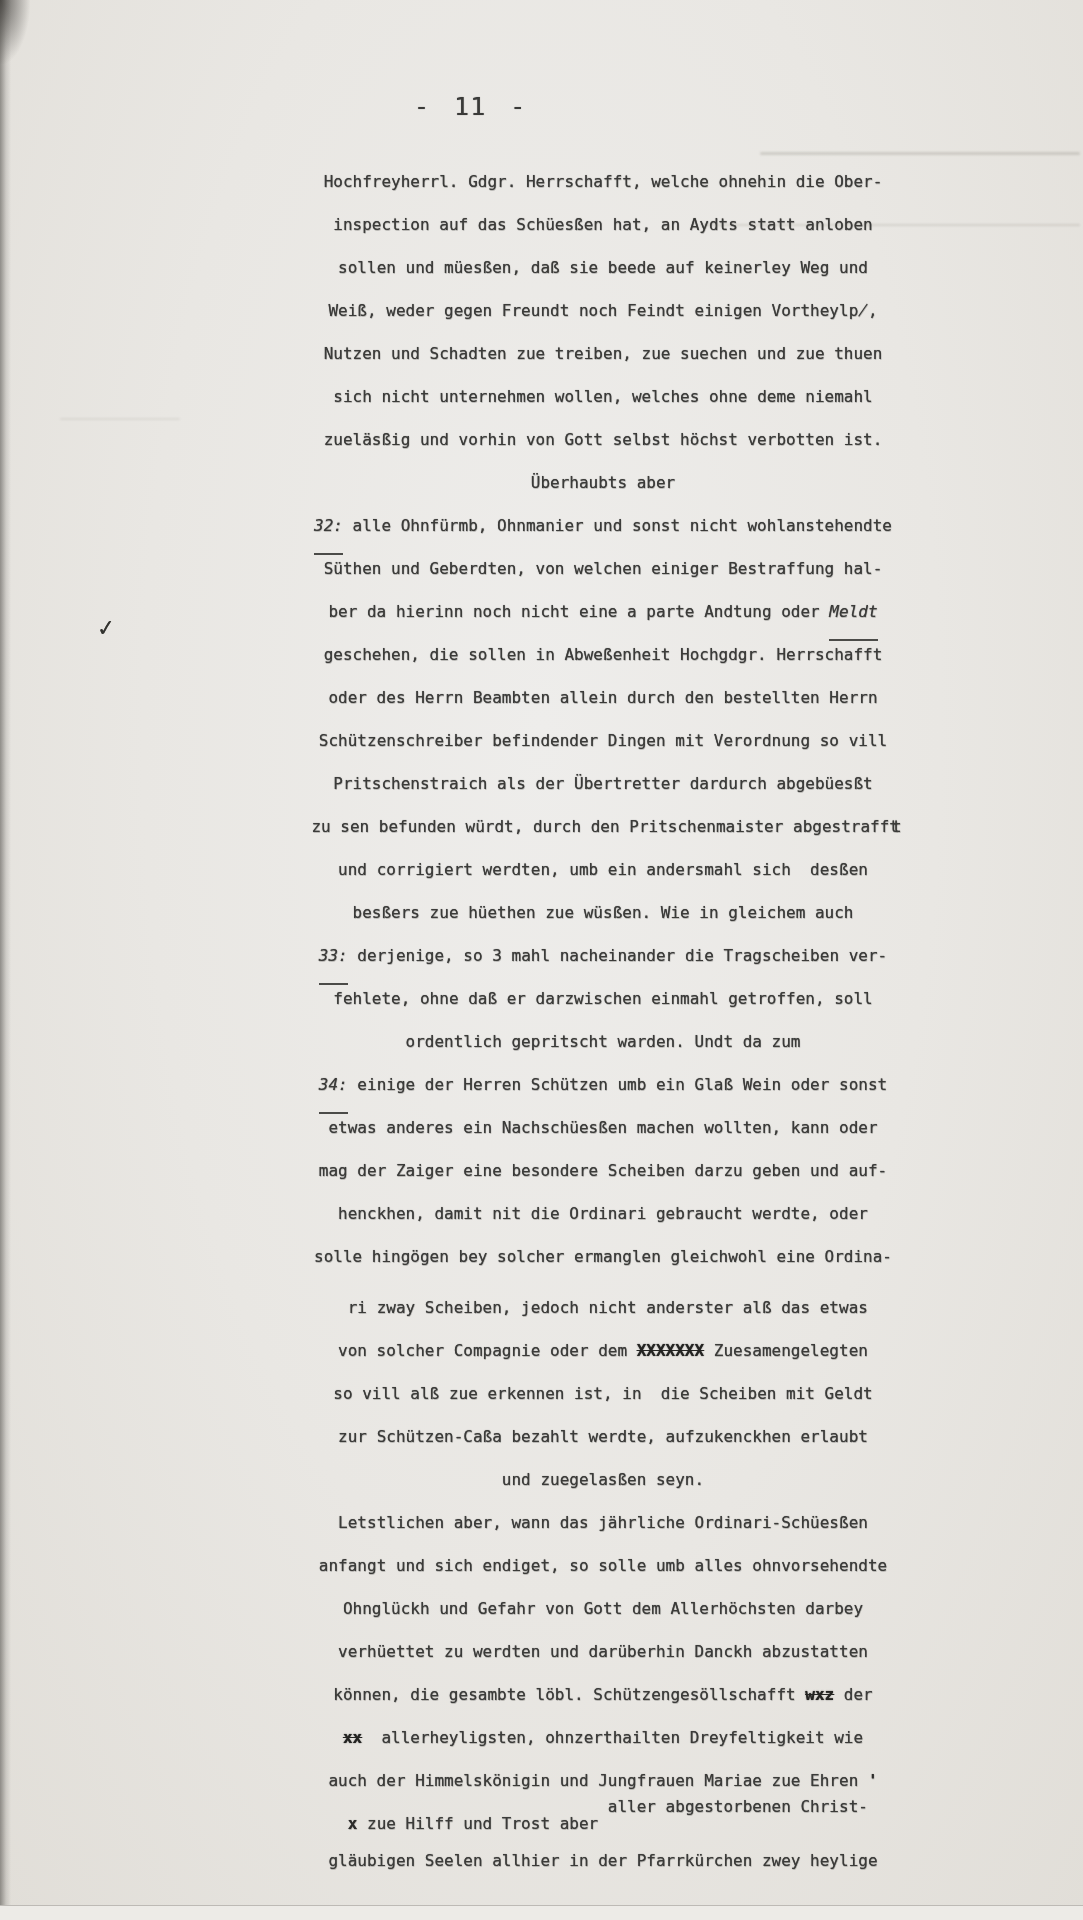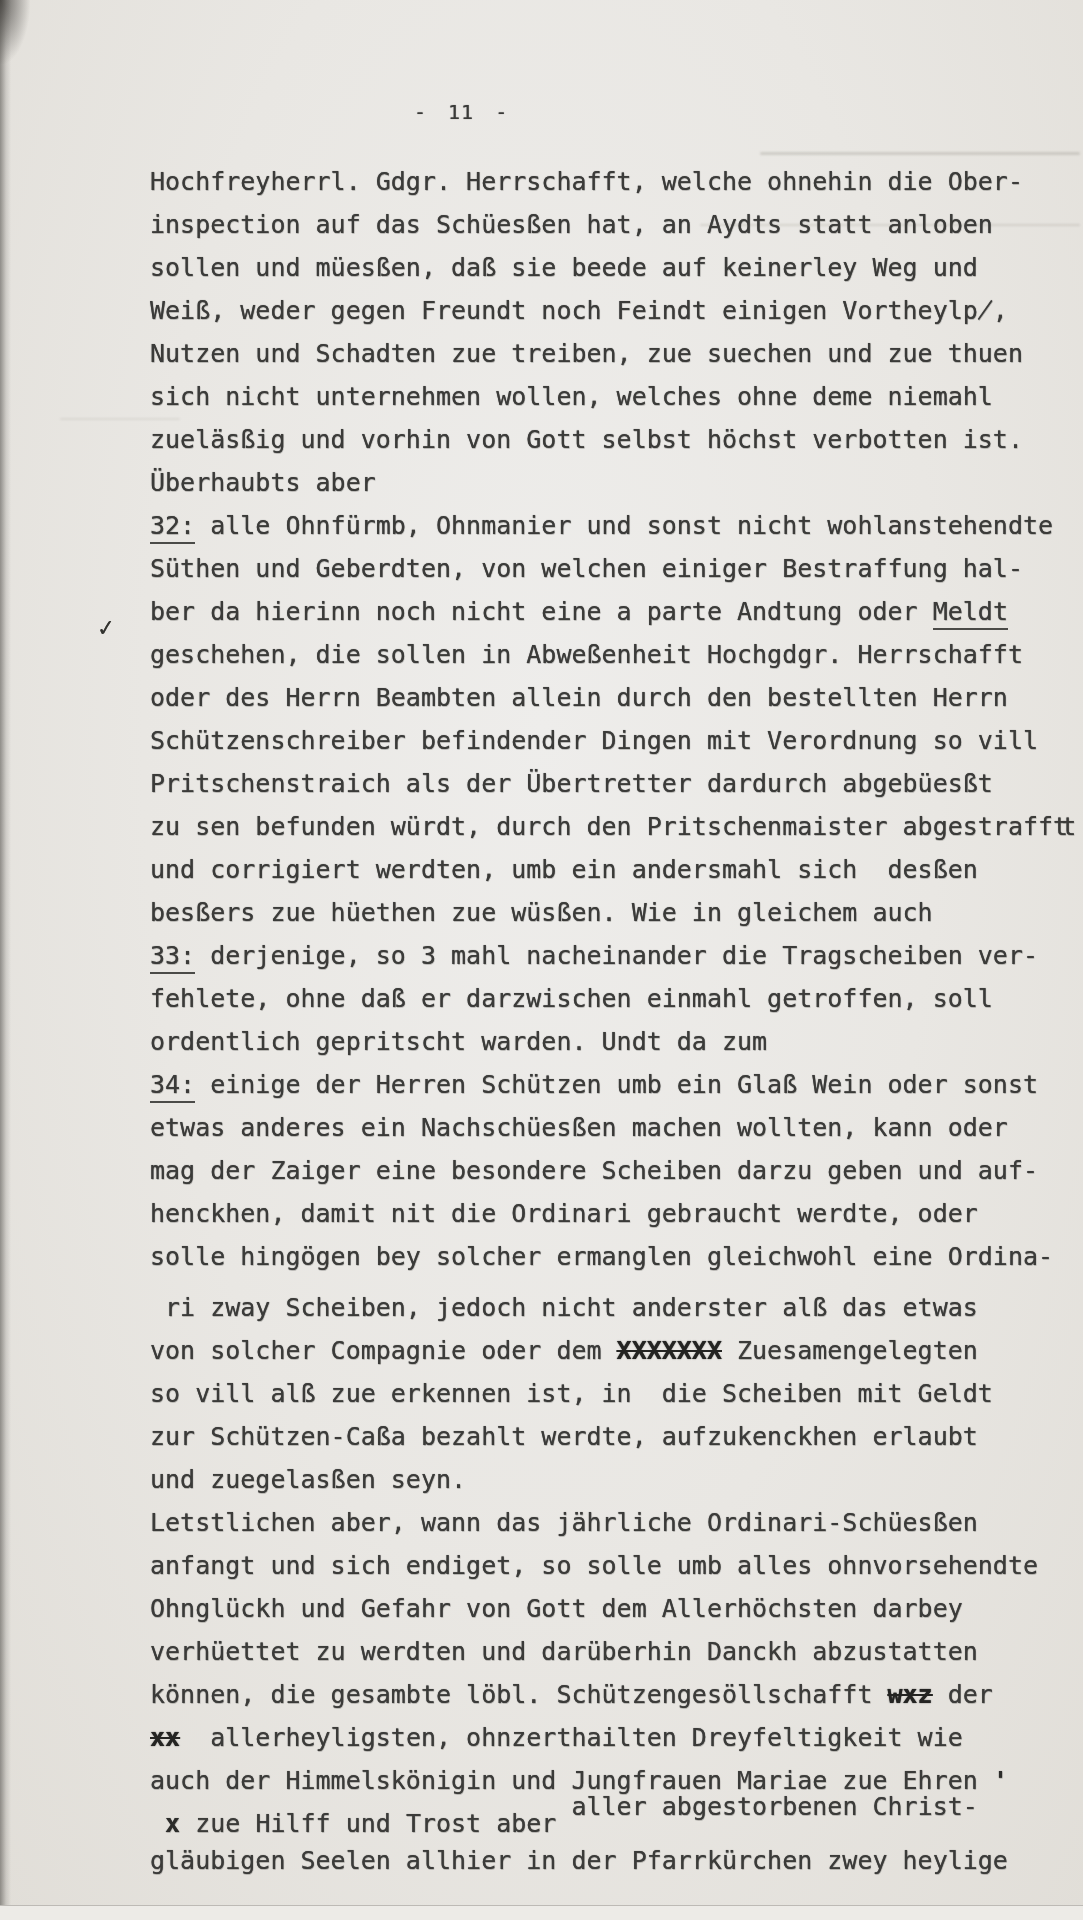--- a/index.html
+++ b/index.html
@@ -7,32 +7,33 @@
     width:1083px;height:1920px;overflow:hidden;position:relative;
     background:#e8e6e2;
     font-family:"DejaVu Sans Mono","Liberation Mono",monospace;
   }
   .paper{
     position:absolute;inset:0;
     background:radial-gradient(ellipse at 50% 38%, #eeedeb 0%, #e9e7e3 52%, #e1deD8 100%);
   }
   .ink{color:#3a3a38;}
   .header{
-    position:absolute;left:414px;top:100px;
-    font-size:20px;letter-spacing:1px;word-spacing:8px;color:#3a3a38;
+    position:absolute;left:414px;top:92px;
+    font-size:25px;letter-spacing:1px;word-spacing:8px;color:#3a3a38;
     text-shadow:0 0 0.8px rgba(40,40,40,0.8);
   }
   #text-block{
-    position:absolute;left:150px;top:160px;width:930px;
-    font-size:25px;line-height:43px;letter-spacing:0;
+    position:absolute;left:138px;top:160px;width:930px;
+    font-size:16px;line-height:43px;letter-spacing:0;
     color:#3b3b39;white-space:pre;
     text-shadow:0 0 0.8px rgba(40,40,40,0.75), 0.5px 0.5px 0 rgba(80,78,74,0.25);
+    text-align:center;
   }
   .line{height:43px;}
-  .u{border-bottom:2px solid #4b4b48;padding-bottom:2px;}
+  .u{border-bottom:2px solid #4b4b48;padding-bottom:18px;font-style:italic;}
   .s{font-weight:bold;text-decoration:line-through;color:#242422;
      text-shadow:0 0 1.2px rgba(20,20,20,0.9);margin-top:46px;}
   .b{font-weight:bold;color:#2c2c2a;}
   .sup{position:relative;top:-17px;}
   .tight{letter-spacing:-7px;font-weight:normal;}
   .check{
     position:absolute;left:98px;top:612px;
     font-size:26px;color:#33332f;transform:rotate(-6deg);
     text-shadow:0 0 0.6px rgba(40,40,40,0.7);
   }

